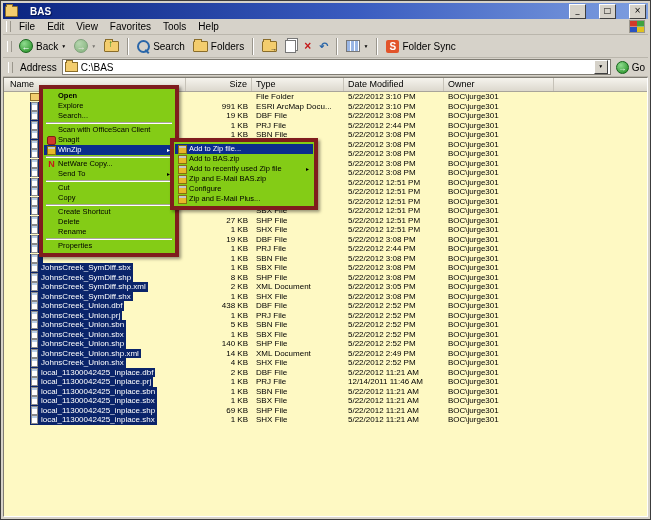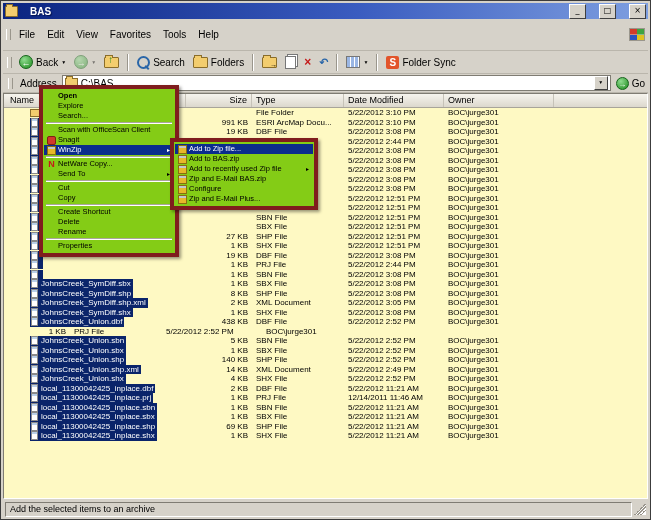--- a/index.html
+++ b/index.html
@@ -7,21 +7,21 @@
   .window{position:absolute;inset:0;background:#d6d2c9;border:1px solid #3c3c3c;box-sizing:border-box;padding:2px;display:flex;flex-direction:column;}
 
   
   .titlebar{height:16px;background:linear-gradient(to right,#0a2480,#3a5cc0 55%,#7e9fe0);display:flex;align-items:center;padding:0 2px;gap:12px;flex:none;}
   .titlebar-icon{width:11px;height:9px;background:#f3cd6e;border:1px solid #8a6d2a;border-radius:1px;position:relative;flex:none;}
   .titlebar-icon:before{content:"";position:absolute;top:-3px;left:0;width:5px;height:2px;background:#f3cd6e;border:1px solid #8a6d2a;border-bottom:none;}
   .title-text{color:#fff;font-weight:bold;font-size:10px;flex:1;text-shadow:1px 1px 1px #00114d;}
   .tb-btn{width:15px;height:13px;background:#d6d2c9;border:1px solid;border-color:#fff #404040 #404040 #fff;font-size:8px;line-height:11px;text-align:center;color:#000;flex:none;margin-left:1px;font-family:"DejaVu Sans",sans-serif;}
 
   
-  .menubar{height:15px;display:flex;align-items:center;font-size:10px;padding:8px 1px;border-bottom:1px solid #bab6ac;flex:none;}
+  .menubar{height:15px;display:flex;align-items:center;font-size:10px;padding:0 1px;border-bottom:1px solid #bab6ac;flex:none;}
   .mb-handle{width:3px;height:11px;border-left:1px solid #fff;border-right:1px solid #9a968c;margin:0 2px;}
   .mb-item{padding:1px 6px;}
   .mb-logo{margin-left:auto;margin-right:2px;width:14px;height:11px;border:1px solid #9a968c;background-image:linear-gradient(to right,#d23b2a 50%,#3fa33f 50%),linear-gradient(to right,#2b53c0 50%,#e0c21f 50%);background-size:100% 50%;background-repeat:no-repeat;background-position:top,bottom;}
 
   
   .toolbar{height:22px;display:flex;align-items:center;font-size:10px;gap:2px;padding:0 2px;border-bottom:1px solid #bab6ac;flex:none;}
   .tbtn{display:flex;align-items:center;gap:3px;padding:1px 3px;white-space:nowrap;}
   .circ{width:14px;height:14px;border-radius:50%;background:radial-gradient(circle at 35% 30%,#8fdc8f,#1d8a1d);color:#fff;font-size:9px;line-height:14px;text-align:center;flex:none;border:1px solid #14641a;box-sizing:border-box;}
   .dim{opacity:.45;}
   .caret{font-size:5px;color:#000;}
@@ -457,20 +457,26 @@
               <span class="fico"></span>
               <span class="fname">JohnsCreek_Union.dbf</span>
             </span>
           </span>
           <span class="cell c1">438 KB</span>
           <span class="cell c2">DBF File</span>
           <span class="cell c3">5/22/2012 2:52 PM</span>
           <span class="cell c4">BOC\jurge301</span>
         </div>
         <div class="row">
+          <span class="cell c0">
+            <span class="namewrap sel">
+              <span class="fico"></span>
+              <span class="fname">JohnsCreek_Union.prj</span>
+            </span>
+          </span>
           <span class="cell c1">1 KB</span>
           <span class="cell c2">PRJ File</span>
           <span class="cell c3">5/22/2012 2:52 PM</span>
           <span class="cell c4">BOC\jurge301</span>
         </div>
         <div class="row">
           <span class="cell c0">
             <span class="namewrap sel">
               <span class="fico"></span>
               <span class="fname">JohnsCreek_Union.sbn</span>
@@ -597,24 +603,20 @@
             </span>
           </span>
           <span class="cell c1">1 KB</span>
           <span class="cell c2">SHX File</span>
           <span class="cell c3">5/22/2012 11:21 AM</span>
           <span class="cell c4">BOC\jurge301</span>
         </div>
       </div>
   </div>
 
-  <div class="statusbar">
-    <span class="status-panel">Add the selected items to an archive</span>
-    <span class="grip"></span>
-  </div>
 
   <div class="menu ctxmenu" id="ctxmenu">
       <div class="mi bold">
         <span class="gut"></span>
         <span class="lbl">Open</span>
       </div>
       <div class="mi">
         <span class="gut"></span>
         <span class="lbl">Explore</span>
       </div>

